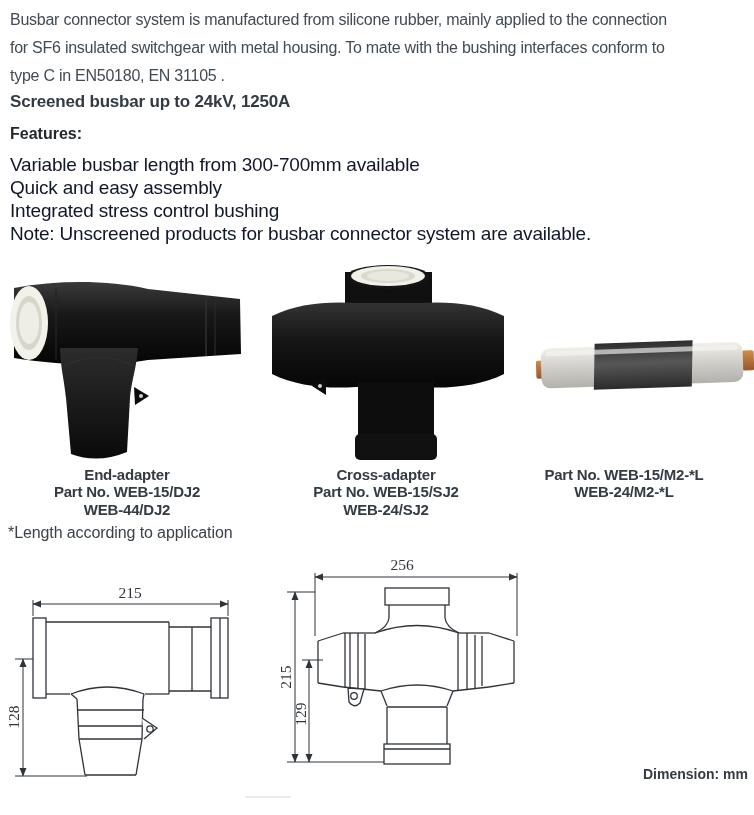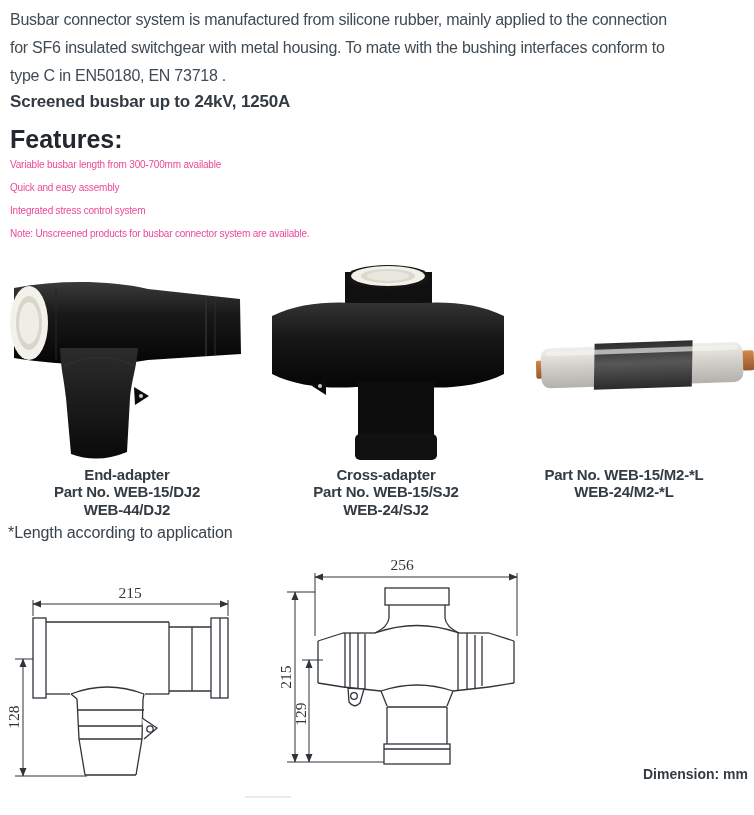--- a/index.html
+++ b/index.html
@@ -27,29 +27,29 @@
     color: #414b54;
   }
   .subtitle {
     left: 10px; top: 92px;
     font-size: 17px; font-weight: 700;
     letter-spacing: -0.2px;
     color: #323b43;
   }
   .features-heading {
     left: 10px; top: 125px;
-    font-size: 25px; font-weight: 700;
+    font-size: 16px; font-weight: 700;
     color: #22282e;
   }
   .features-list { left: 10px; top: 153px; }
   .feature-item {
-    font-size: 10px;
+    font-size: 19px;
     line-height: 23px;
     letter-spacing: -0.2px;
-    color: #ec4899;
+    color: #0f172a;
     white-space: nowrap;
   }
 
   
   .photo-end   { left: 8px;   top: 276px; }
   .photo-cross { left: 266px; top: 264px; }
   .photo-bus   { left: 536px; top: 330px; }
 
   
   .prod-col {
@@ -92,31 +92,31 @@
   }
 </style>
 </head>
 <body>
 
 <div class="page">
 
   <div class="abs intro">
     <div class="line">Busbar connector system is manufactured from silicone rubber, mainly applied to the connection</div>
     <div class="line">for SF6 insulated switchgear with metal housing. To mate with the bushing interfaces conform to</div>
-    <div class="line">type C in EN50180, EN 73718 .</div>
+    <div class="line">type C in EN50180, EN 31105 .</div>
   </div>
 
   <div class="abs subtitle">Screened busbar up to 24kV, 1250A</div>
 
   <div class="abs features-heading">Features:</div>
 
   <div class="abs features-list">
     <div class="feature-item">Variable busbar length from 300-700mm available</div>
     <div class="feature-item">Quick and easy assembly</div>
-    <div class="feature-item">Integrated stress control system</div>
+    <div class="feature-item">Integrated stress control bushing</div>
     <div class="feature-item">Note: Unscreened products for busbar connector system are available.</div>
   </div>
 
   <svg class="abs photo-end" width="240" height="188" viewBox="0 0 240 188">
     <defs>
       <linearGradient id="gB1" x1="0" y1="0" x2="0" y2="1">
         <stop offset="0" stop-color="#3a3a3a"></stop>
           <stop offset="0.4" stop-color="#181818"></stop>
           <stop offset="1" stop-color="#050505"></stop>
       </linearGradient>

